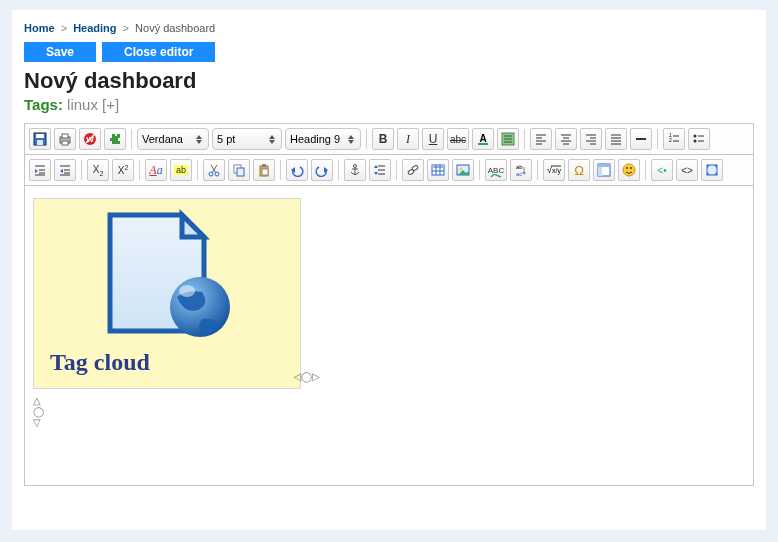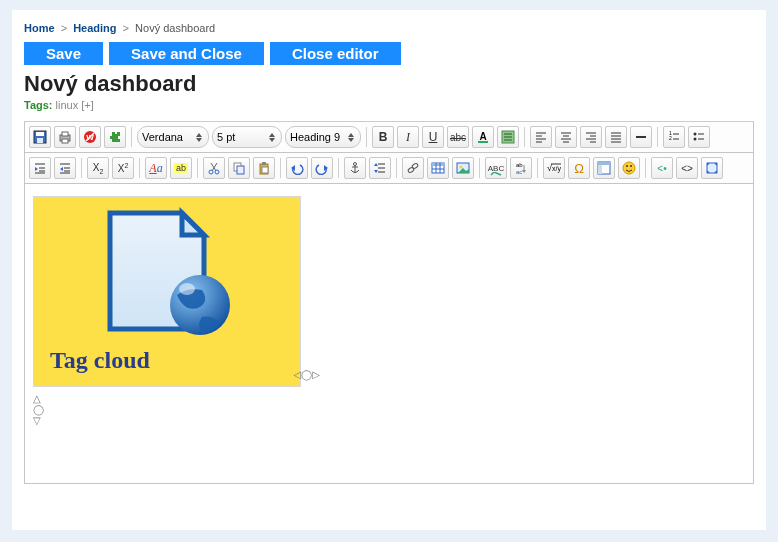--- a/index.html
+++ b/index.html
@@ -3,40 +3,40 @@
 <meta charset="utf-8">
 <style>
 * { box-sizing: border-box; margin: 0; padding: 0; }
 body { font-family: Verdana, Arial, sans-serif; font-size: 11px; background: #eaf0f7; }
 .page { background: #fff; margin: 10px 12px 0 12px; padding: 12px 0 0 0; min-height: 520px; }
 .breadcrumb { padding: 0 12px 8px 12px; font-size: 11px; }
 .breadcrumb a { color: #0b4a8a; font-weight: bold; text-decoration: none; margin-top: 8px; }
 .breadcrumb .sep { color: #888; padding: 0 3px; }
 .breadcrumb .current { color: #555; }
 .actions { padding: 0 12px 6px 12px; display: flex; gap: 6px; }
-.btn { background: #1a8cff; color: #fff; border: none; padding: 3px 22px; font-size: 15px; font-weight: bold; cursor: pointer; font-family: Verdana, Arial, sans-serif; }
+.btn { background: #1a8cff; color: #fff; border: none; padding: 3px 22px; font-size: 12px; font-weight: bold; cursor: pointer; font-family: Verdana, Arial, sans-serif; }
 .title-row { padding: 0 12px 2px 12px; }
 h1 { font-size: 22px; font-weight: bold; color: #222; }
-.tags-row { padding: 0 12px 6px 12px; font-size: 11px; }
+.tags-row { padding: 0 12px 6px 12px; font-size: 15px; }
 .tags-label { color: #2a8c2a; font-weight: bold; }
 .tags-val { color: #888; }
 .tags-add { color: #888; cursor: pointer; }
 .editor-wrap { margin: 4px 12px 0 12px; border-top: 1px solid #ccc; }
 .toolbar { border: 1px solid #c5c5c5; border-top: none; padding: 4px; display: flex; flex-wrap: wrap; gap: 3px; align-items: center; background: #fdfdfd; }
 .tb-sep { width: 1px; height: 20px; background: #d0d0d0; margin: 0 2px; }
 .tb-btn { width: 22px; height: 22px; border: 1px solid #c8c8c8; border-radius: 2px; background: linear-gradient(#fff,#eee); display: flex; align-items: center; justify-content: center; cursor: pointer; font-size: 12px; color: #333; position: relative; }
 .tb-btn svg { display: block; }
-.tb-select { height: 22px; border: 1px solid #c8c8c8; border-radius: 10px; background: linear-gradient(#fff,#eee); font-size: 11px; padding: 0 14px 0 4px; display: flex; align-items: center; position: relative; min-width: 60px; cursor: pointer; }
+.tb-select { height: 22px; border: 1px solid #c8c8c8; border-radius: 4px; background: linear-gradient(#fff,#eee); font-size: 11px; padding: 0 14px 0 4px; display: flex; align-items: center; position: relative; min-width: 60px; cursor: pointer; }
 .tb-select .spin { position: absolute; right: 2px; top: 1px; bottom: 1px; width: 10px; display: flex; flex-direction: column; justify-content: center; gap: 1px; }
 .tb-select .spin span { width: 0; height: 0; border-left: 3px solid transparent; border-right: 3px solid transparent; }
 .tb-select .spin .up { border-bottom: 4px solid #555; }
 .tb-select .spin .dn { border-top: 4px solid #555; }
 .tb-row2 { border-top: none; }
 .editor-body { border: 1px solid #c5c5c5; border-top: none; min-height: 300px; padding: 12px 8px 30px 8px; background: #fff; position: relative; }
-.widget { border: 1px solid #d8d8d8; width: 268px; padding: 10px 16px 6px 6px; background: #fde047; position: relative; }
+.widget { border: 1px solid #d8d8d8; width: 268px; padding: 10px 16px 6px 6px; background: #fef9c3; position: relative; }
 .widget-icon { text-align: center; }
 .doc-svg { margin: 0 auto; display: block; }
 .widget-label { font-family: Verdana; font-size: 24px; font-weight: bold; color: #2a3d8a; padding: 10px 0 6px 10px; }
 .resize-h { position: absolute; right: -20px; bottom: 6px; font-size: 10px; color: #777; cursor: ew-resize; }
 .resize-v { position: absolute; left: 8px; bottom: -16px; font-size: 10px; color: #777; cursor: ns-resize; }
 </style>
 </head>
 <body>
 
 <div class="page">
@@ -44,21 +44,20 @@
   <div class="breadcrumb">
     <a href="#">Home</a>
     <span class="sep">&gt;</span>
     <a href="#">Heading</a>
     <span class="sep">&gt;</span>
     <span class="current">Nový dashboard</span>
   </div>
 
   <div class="actions">
     <button class="btn">Save</button>
-    <button class="btn">Save and Close</button>
     <button class="btn">Close editor</button>
   </div>
 
   <div class="title-row">
     <h1>Nový dashboard</h1>
   </div>
 
   <div class="tags-row">
     <span class="tags-label">Tags:</span>
     <span class="tags-val">linux</span>

